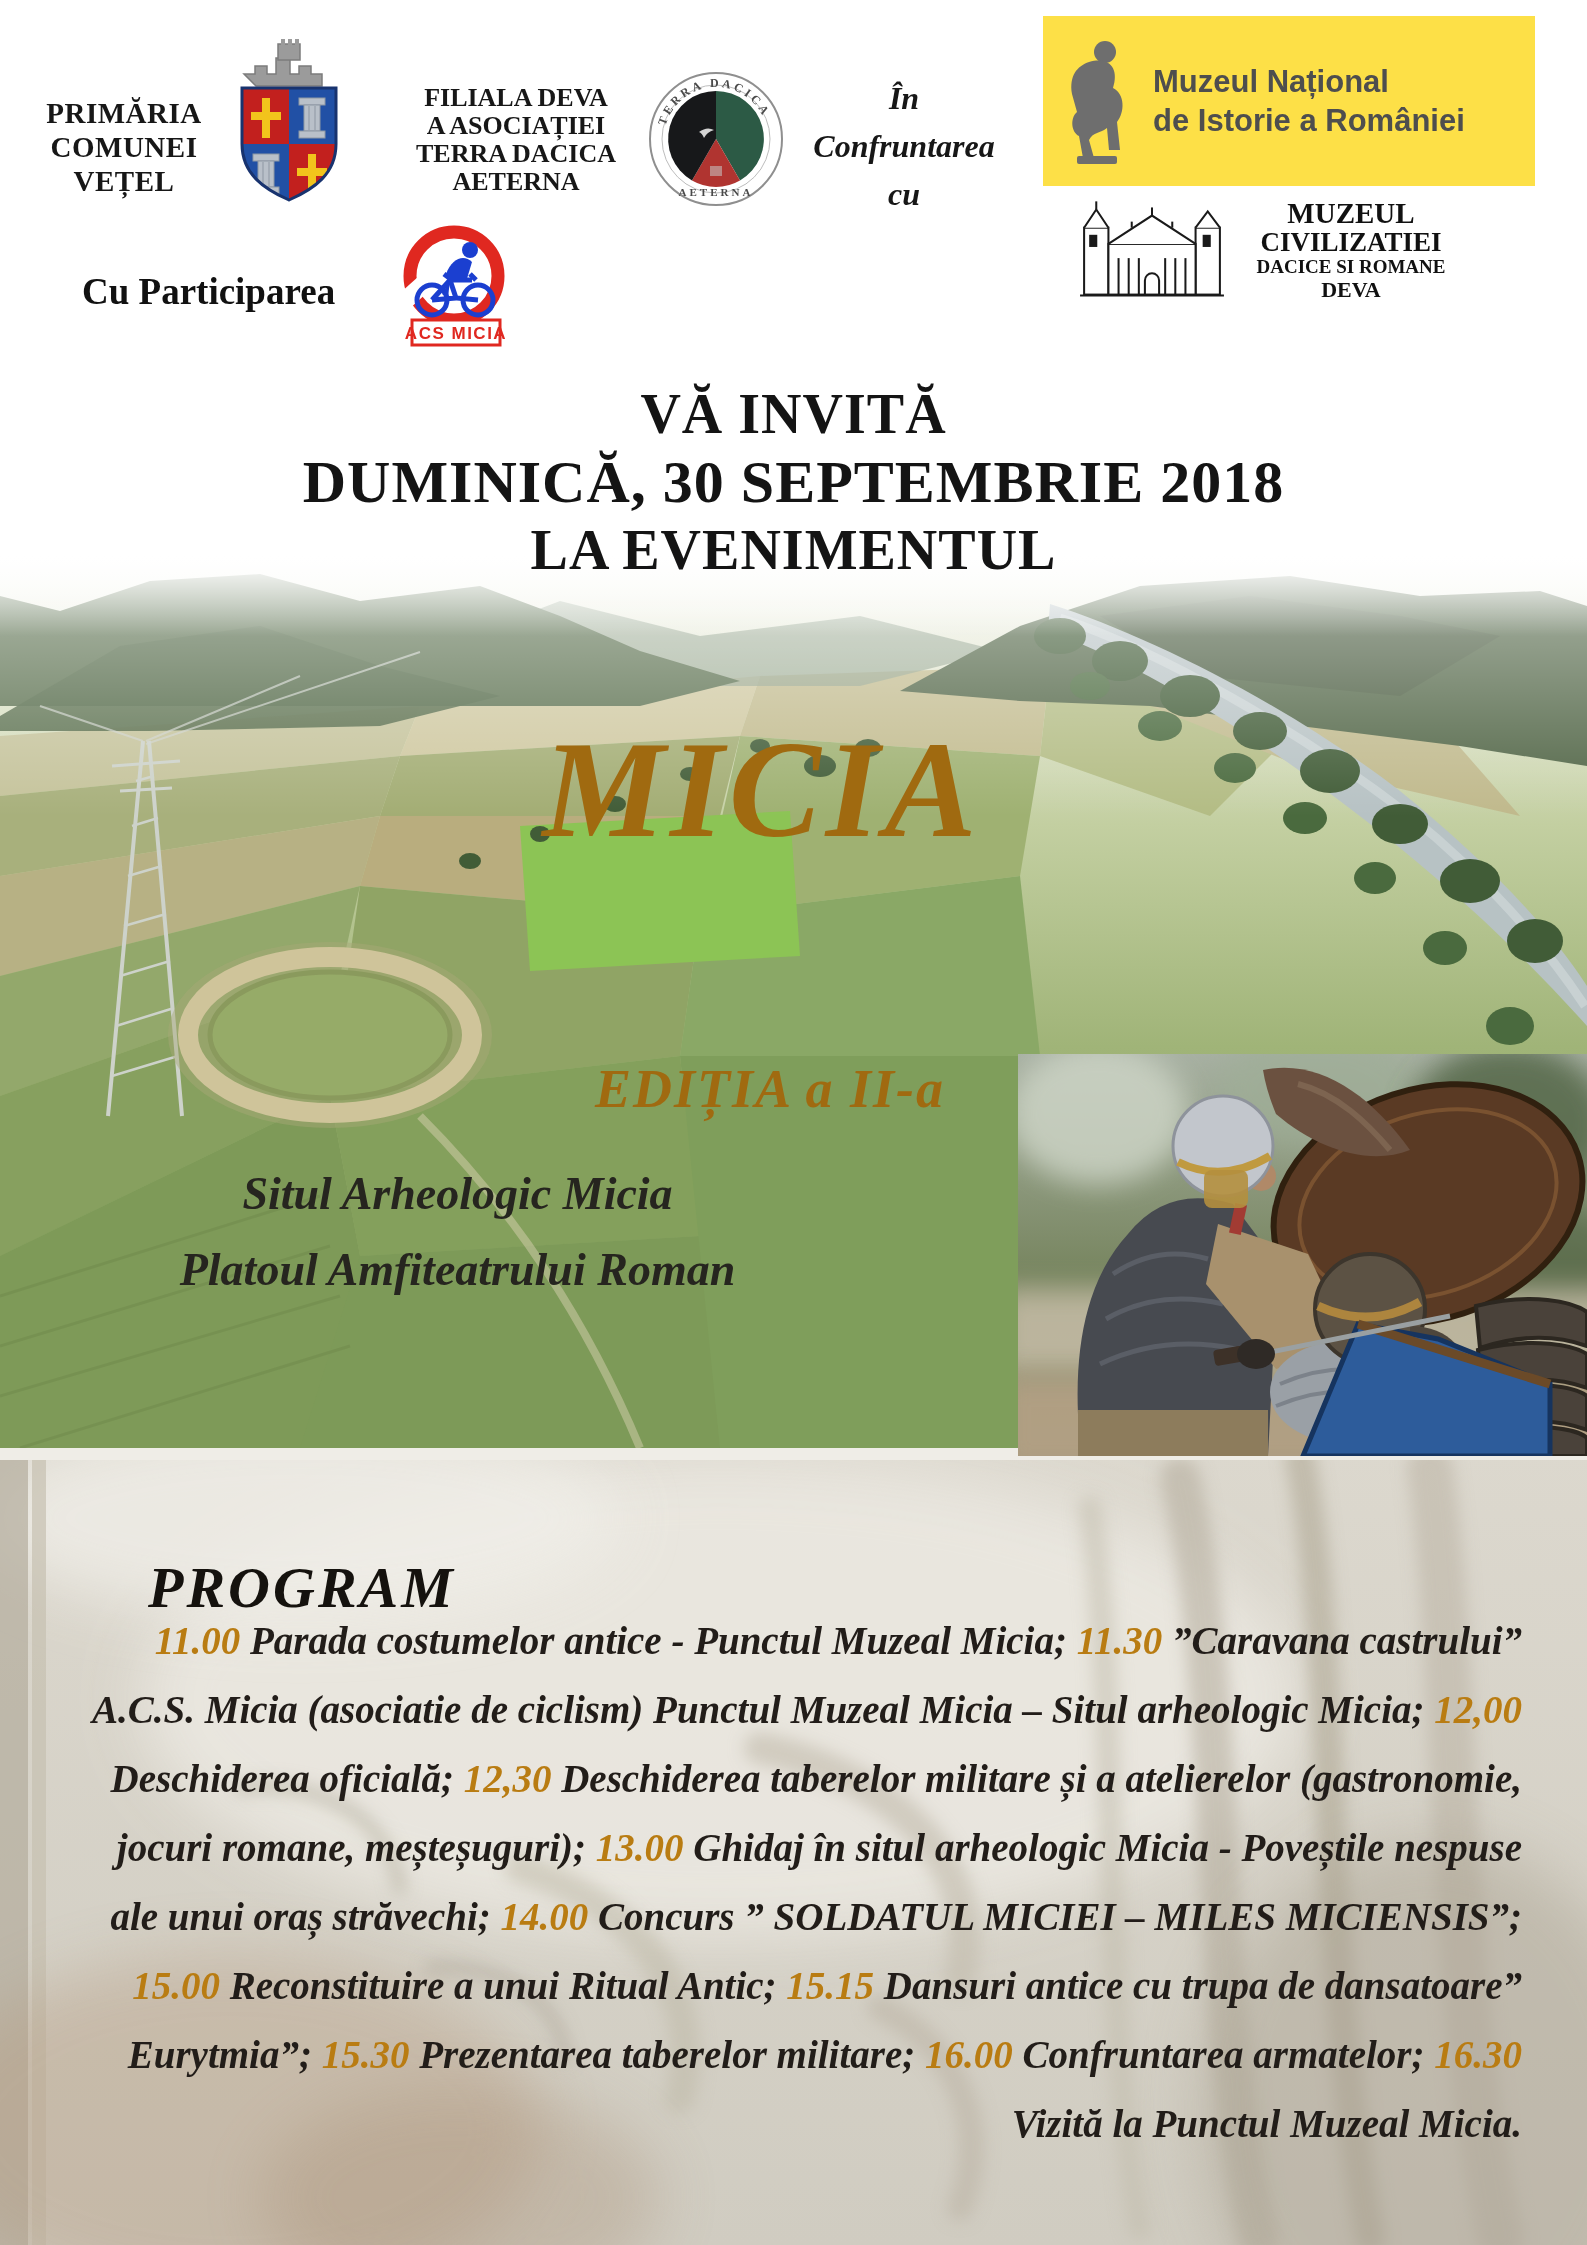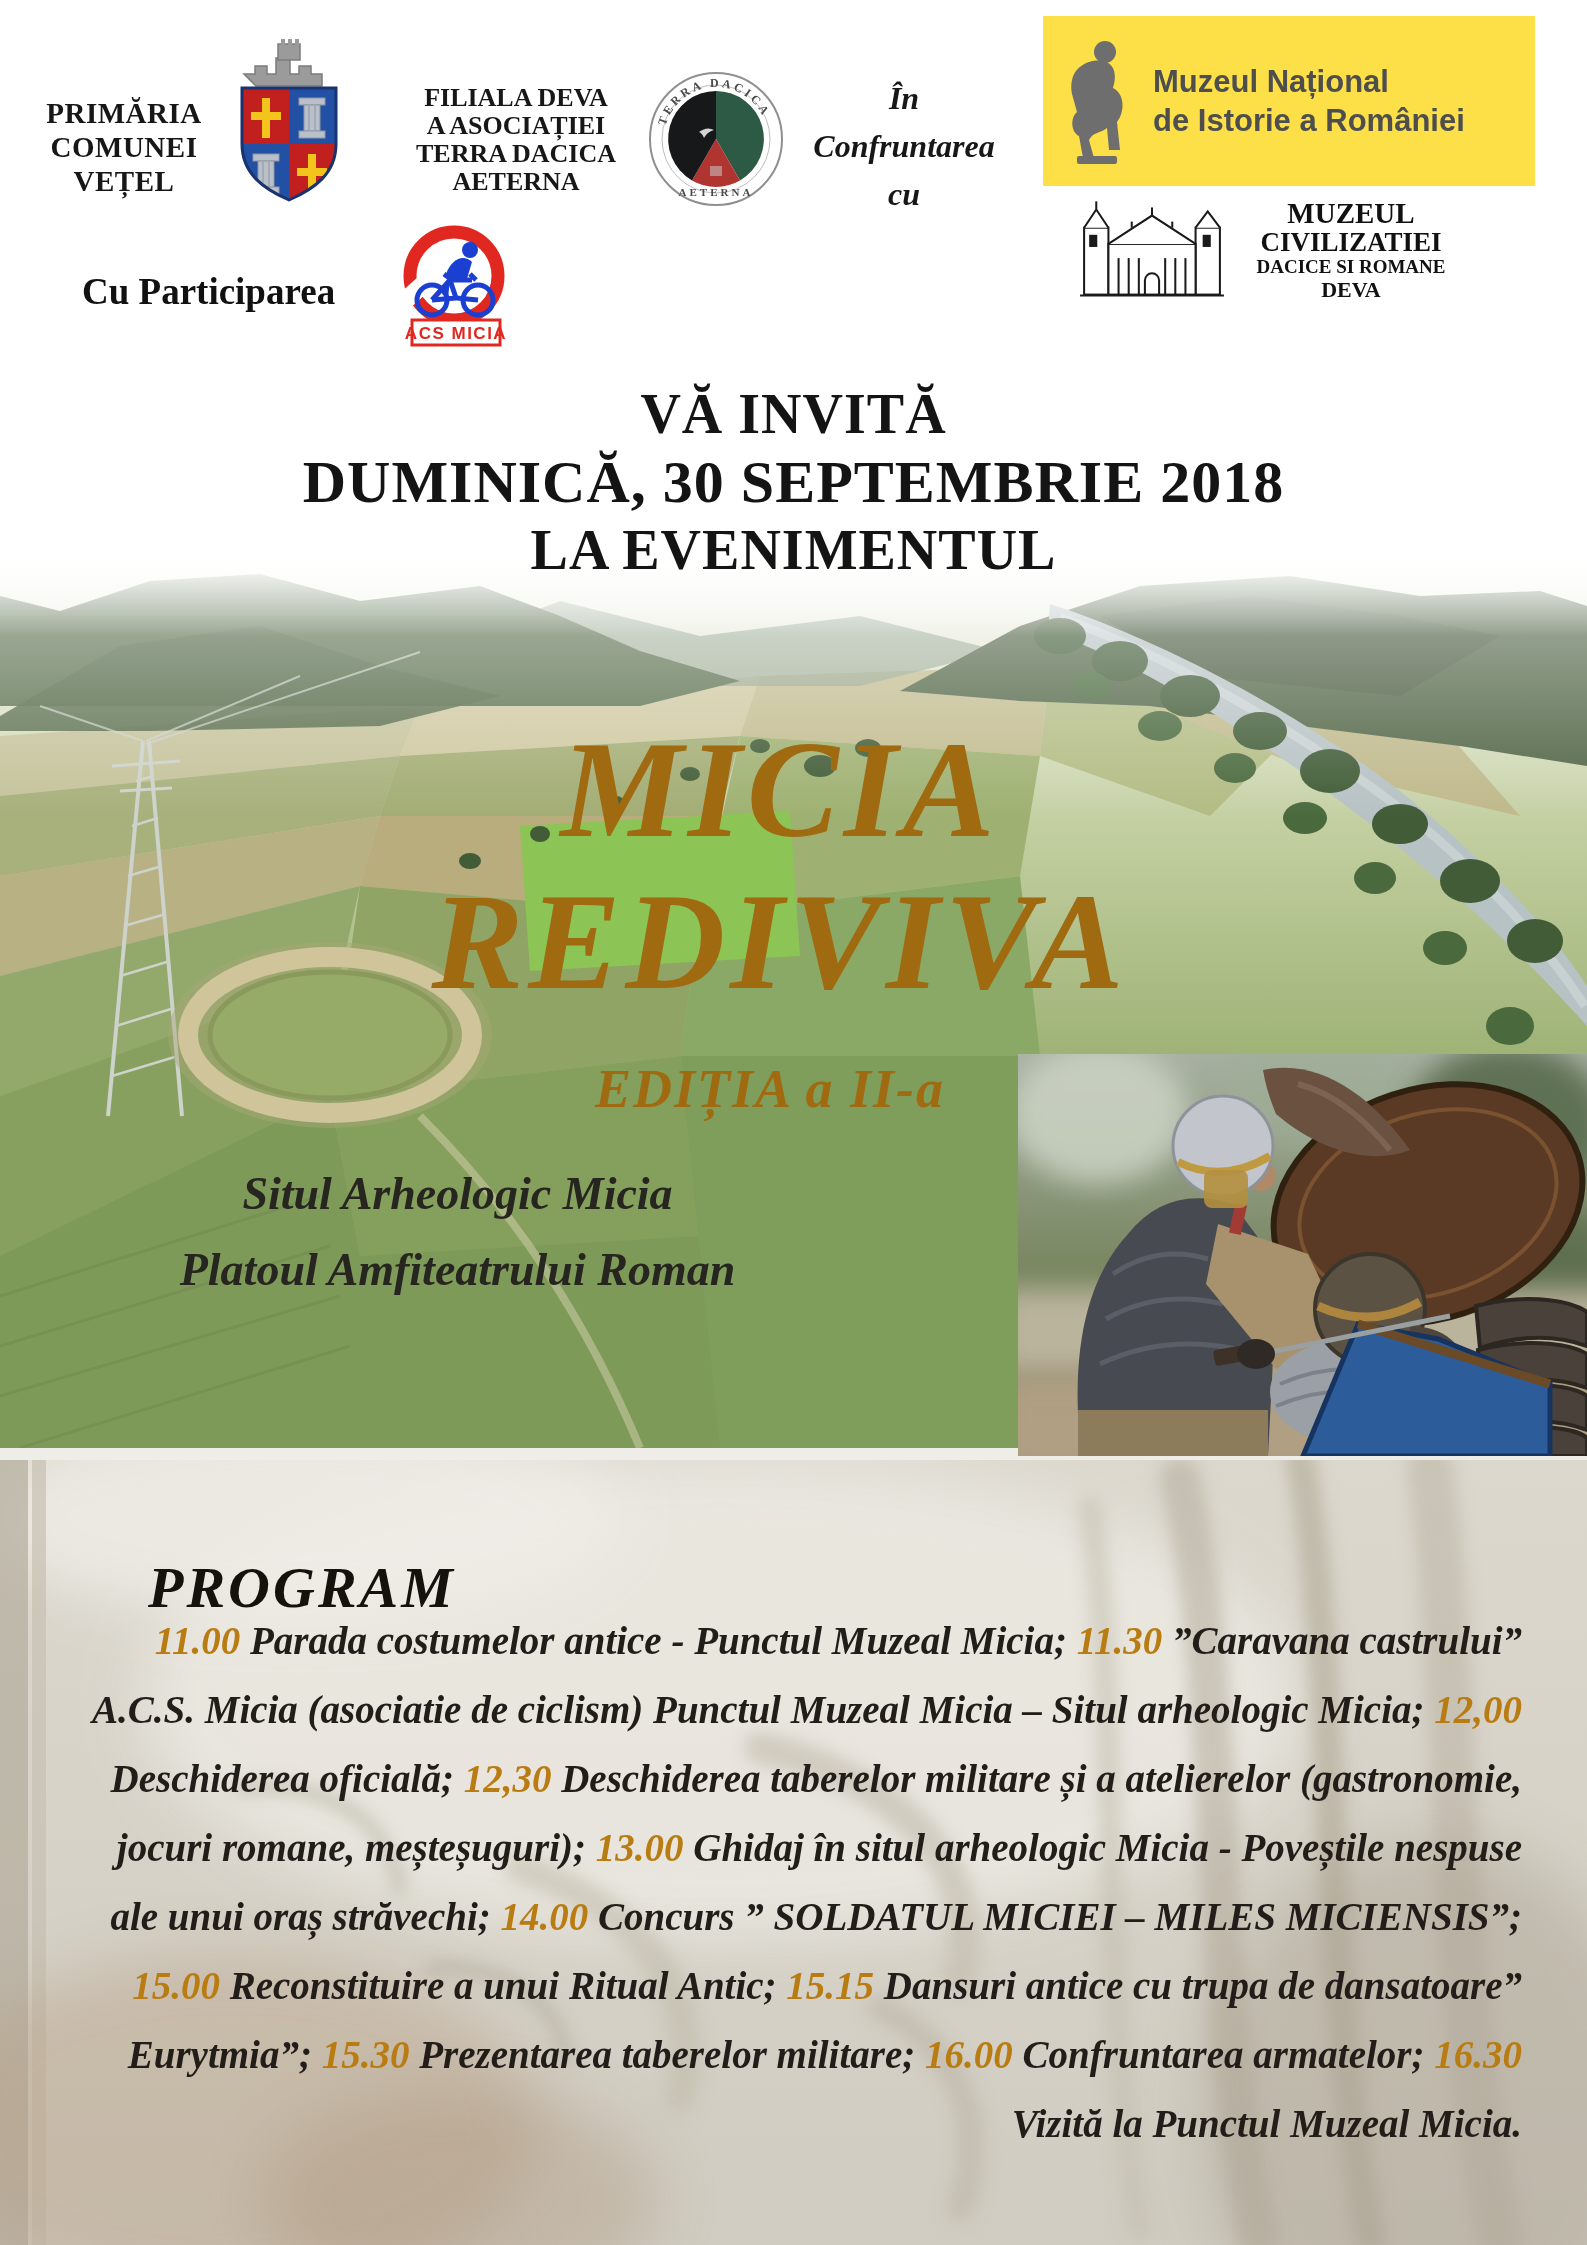--- a/index.html
+++ b/index.html
@@ -31,21 +31,21 @@
   
   .inv{left:0;width:100%;text-align:center;font-weight:bold;color:#141414;z-index:6;letter-spacing:1px;}
   #inv1{top:382px;font-size:56px;}
   #inv2{top:448px;font-size:60px;}
   #inv3{top:518px;font-size:56px;}
 
   
   #aerial{left:0;top:556px;width:1587px;height:892px;z-index:1;}
   #aerial svg{display:block;width:100%;height:100%;}
 
-  #hero-title{left:330px;top:714px;width:900px;text-align:center;z-index:4;
+  #hero-title{left:312px;top:714px;width:900px;text-align:center;z-index:4;
               font-style:italic;font-weight:bold;color:#a06a10;font-size:138px;line-height:152px;letter-spacing:5px;}
   #hero-edition{left:320px;top:1058px;width:900px;text-align:center;z-index:4;
               font-style:italic;font-weight:bold;color:#a06a10;font-size:54px;letter-spacing:2px;}
   #hero-location{left:60px;top:1156px;width:795px;text-align:center;z-index:4;
               font-style:italic;font-weight:bold;color:#26251f;font-size:46px;line-height:76px;}
 
   #soldiers{left:1018px;top:1054px;width:569px;height:402px;z-index:3;}
   #soldiers svg{display:block;width:100%;height:100%;}
 
   
@@ -326,21 +326,20 @@
           <path d="M20,892 L350,790"></path>
       </g>
 
       <rect x="0" y="0" width="1587" height="260" fill="url(#hz)"></rect>
       <rect x="0" y="0" width="1587" height="80" fill="url(#ft)"></rect>
     </svg>
   </div>
 
   <div class="abs" id="hero-title">
     <div>MICIA</div>
-    <div>REDIVIVA</div>
   </div>
   <div class="abs" id="hero-edition">EDIȚIA a II-a</div>
   <div class="abs" id="hero-location">
     <div>Situl Arheologic Micia</div>
     <div>Platoul Amfiteatrului Roman</div>
   </div>
 
   <div class="abs" id="soldiers">
     <svg viewBox="0 0 569 402" preserveAspectRatio="none">
       <defs>

